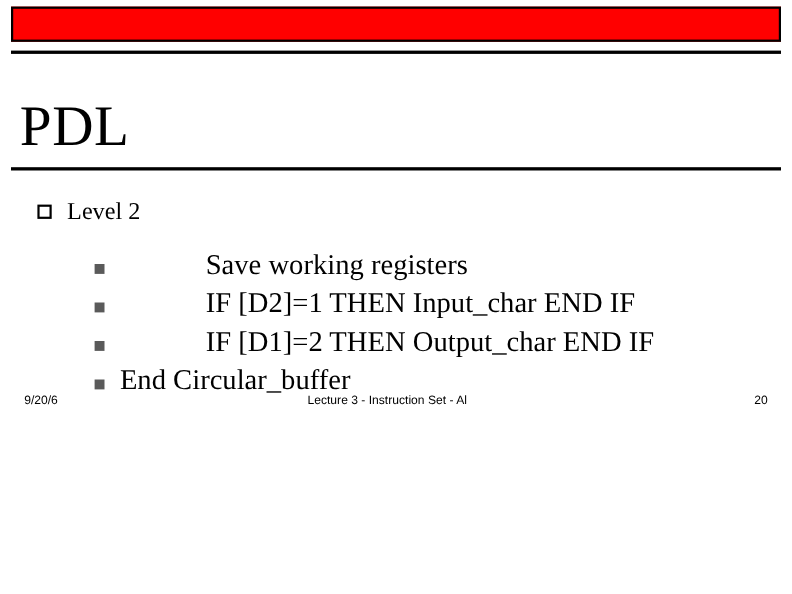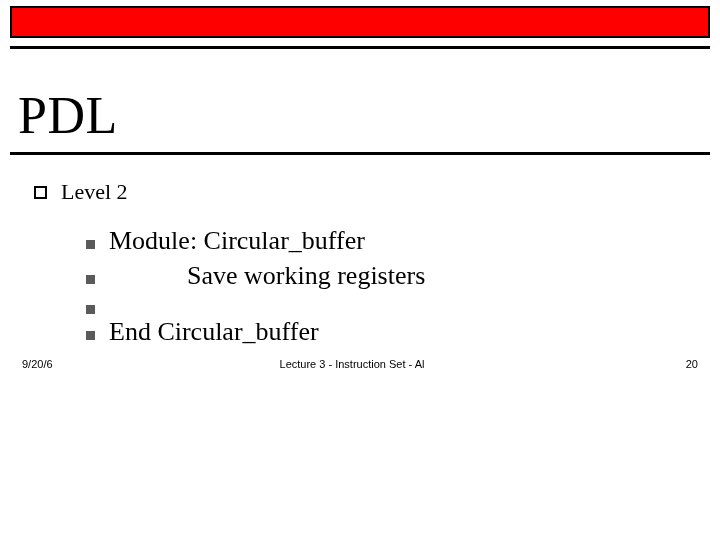--- a/index.html
+++ b/index.html
@@ -36,28 +36,29 @@
   <div class="rule r2"></div>
 
   <div class="content">
     <div class="lvl1">
       <span class="b1"></span>
       <span class="lvl1-text">Level 2</span>
     </div>
     <div class="lvl2list">
       <div class="lvl2">
         <span class="b2"></span>
-        <span>Module: Circular_buffer</span>
-      </div>
-      <div class="lvl2">
-        <span class="b2"></span>
         <span>&nbsp;&nbsp;&nbsp;&nbsp;&nbsp;&nbsp;&nbsp;&nbsp;&nbsp;&nbsp;&nbsp;&nbsp;Save working registers</span>
       </div>
       <div class="lvl2">
         <span class="b2"></span>
+        <span>&nbsp;&nbsp;&nbsp;&nbsp;&nbsp;&nbsp;&nbsp;&nbsp;&nbsp;&nbsp;&nbsp;&nbsp;IF [D2]=1 THEN Input_char END IF</span>
+      </div>
+      <div class="lvl2">
+        <span class="b2"></span>
+        <span>&nbsp;&nbsp;&nbsp;&nbsp;&nbsp;&nbsp;&nbsp;&nbsp;&nbsp;&nbsp;&nbsp;&nbsp;IF [D1]=2 THEN Output_char END IF</span>
       </div>
       <div class="lvl2">
         <span class="b2"></span>
         <span>End Circular_buffer</span>
       </div>
     </div>
   </div>
 
   <div class="footer">
     <span>9/20/6</span>

